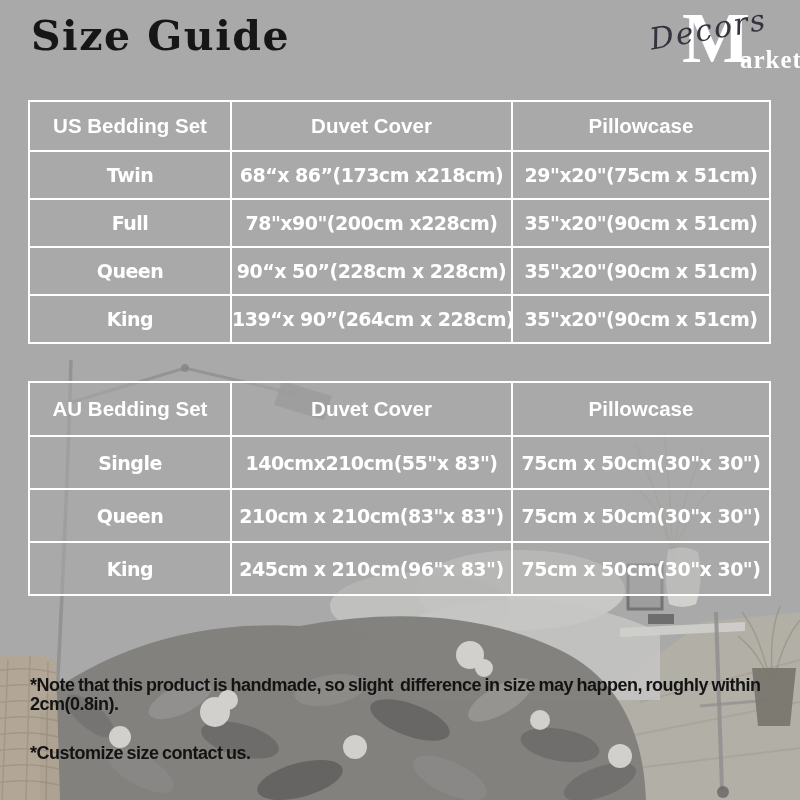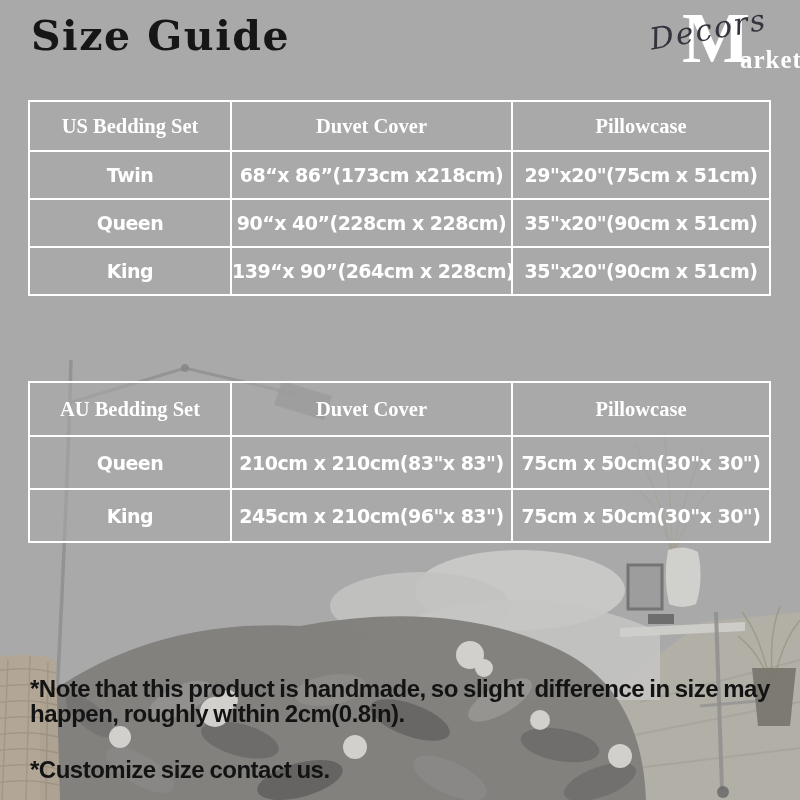--- a/index.html
+++ b/index.html
@@ -37,32 +37,32 @@
     border-collapse:collapse;table-layout:fixed;
   }
   .t-us{top:100px;}
   .t-au{top:381px;}
   .size-table th,.size-table td{
     border:2.5px solid #ffffff;
     background:rgba(169,169,169,0.55);
     color:#ffffff;text-align:center;vertical-align:middle;padding:0;
     overflow:hidden;white-space:nowrap;
   }
-  .size-table th{font-family:Liberation Serif, serif;font-weight:700;font-size:20.5px;}
+  .size-table th{font-family:Liberation Sans, sans-serif;font-weight:700;font-size:20.5px;}
   .size-table td{font-family:"DejaVu Sans",sans-serif;font-weight:700;font-size:19px;letter-spacing:-0.5px;}
   .t-us th{height:48px;}
   .t-us td{height:46px;}
   .t-au th{height:52px;}
   .t-au td{height:51px;}
   col.c1{width:202px;} col.c2{width:281px;} col.c3{width:258px;}
 
   .notes{
     position:absolute;left:30px;top:676px;width:744px;z-index:2;
     color:#131313;font-family:"Liberation Sans",sans-serif;font-weight:700;
-    font-size:24px;line-height:1.06;letter-spacing:-0.5px;word-spacing:-1px;
+    font-size:18px;line-height:1.06;letter-spacing:-0.5px;word-spacing:-1px;
   }
   .notes p{margin:0;white-space:pre-wrap;}
   .notes p + p{margin-top:30px;}
 </style>
 </head>
 <body>
 
 <div class="stage">
 
   <svg class="bg" width="800" height="800" viewBox="0 0 800 800" aria-hidden="true">
@@ -182,22 +182,27 @@
         <th>Pillowcase</th>
       </tr>
     </thead>
     <tbody>
       <tr>
         <td>Twin</td>
         <td>68“x 86”(173cm x218cm)</td>
         <td>29"x20"(75cm x 51cm)</td>
       </tr>
       <tr>
+        <td>Full</td>
+        <td>78"x90"(200cm x228cm)</td>
+        <td>35"x20"(90cm x 51cm)</td>
+      </tr>
+      <tr>
         <td>Queen</td>
-        <td>90“x 40”(228cm x 228cm)</td>
+        <td>90“x 50”(228cm x 228cm)</td>
         <td>35"x20"(90cm x 51cm)</td>
       </tr>
       <tr>
         <td>King</td>
         <td>139“x 90”(264cm x 228cm)</td>
         <td>35"x20"(90cm x 51cm)</td>
       </tr>
     </tbody>
   </table>
 
@@ -209,20 +214,25 @@
       </colgroup>
     <thead>
       <tr>
         <th>AU Bedding Set</th>
         <th>Duvet Cover</th>
         <th>Pillowcase</th>
       </tr>
     </thead>
     <tbody>
       <tr>
+        <td>Single</td>
+        <td>140cmx210cm(55"x 83")</td>
+        <td>75cm x 50cm(30"x 30")</td>
+      </tr>
+      <tr>
         <td>Queen</td>
         <td>210cm x 210cm(83"x 83")</td>
         <td>75cm x 50cm(30"x 30")</td>
       </tr>
       <tr>
         <td>King</td>
         <td>245cm x 210cm(96"x 83")</td>
         <td>75cm x 50cm(30"x 30")</td>
       </tr>
     </tbody>

